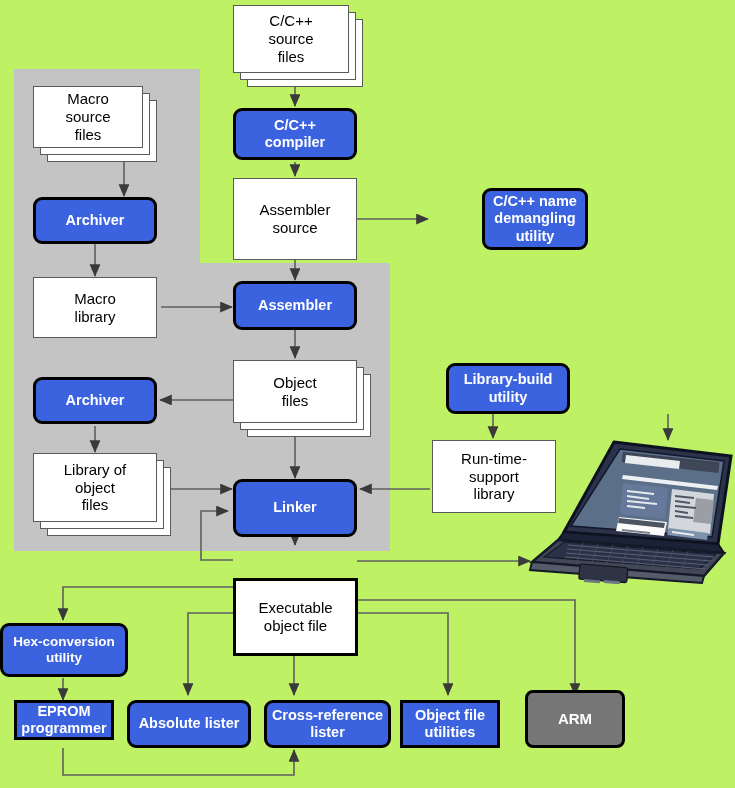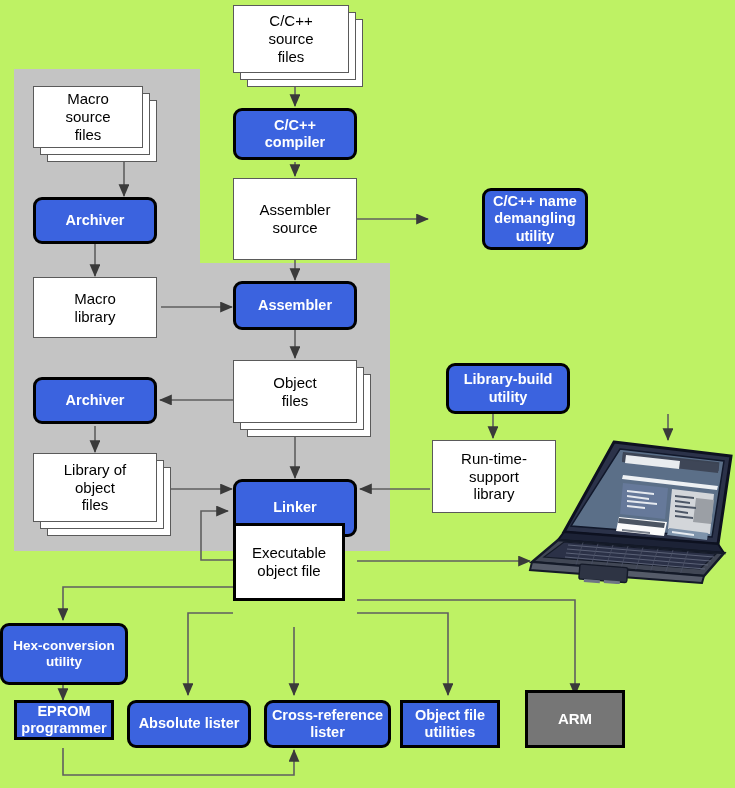--- a/index.html
+++ b/index.html
@@ -9,21 +9,21 @@
   .gray-band{position:absolute;background:#c4c4c4;}
   .node{position:absolute;box-sizing:border-box;display:flex;align-items:center;justify-content:center;text-align:center;line-height:1.18;}
   .tool{background:#3b63df;color:#ffffff;font-weight:bold;font-size:14.5px;border:3px solid #000000;border-radius:9px;}
   .tool.sq{border-radius:0;}
   .file{background:#ffffff;color:#000000;font-size:15px;border:1px solid #5a5a5a;}
   .file.thick{border:3px solid #000000;}
   .stackwrap{position:absolute;}
   .stackwrap .sh{position:absolute;background:#ffffff;border:1px solid #5a5a5a;box-sizing:border-box;}
   .stackwrap .front{position:absolute;left:0;top:0;background:#ffffff;border:1px solid #5a5a5a;box-sizing:border-box;
       display:flex;align-items:center;justify-content:center;text-align:center;font-size:15px;line-height:1.18;color:#000;}
-  .target{background:#767676;color:#ffffff;font-weight:bold;font-size:15px;border:3px solid #000000;border-radius:0;}
+  .target{background:#767676;color:#ffffff;font-weight:bold;font-size:15px;border:3px solid #000000;border-radius:8px;}
   #laptop{position:absolute;left:528px;top:418px;width:207px;height:166px;}
 </style>
 </head>
 <body>
 
 <div id="stage">
 
   <div class="gray-band" style="left:14px;top:69px;width:186px;height:482px;"></div>
   <div class="gray-band" style="left:14px;top:263px;width:376px;height:288px;"></div>
 
@@ -125,23 +125,23 @@
     <div class="front" style="width:124px;height:69px;">Library of<br>object<br>files</div>
   </div>
 
   <div class="node tool" style="left:233px;top:479px;width:124px;height:58px;">Linker</div>
 
   <div class="node tool" style="left:432px;top:363px;width:124px;height:51px;margin-left:14px;">Library-build<br>utility</div>
 
   <div class="node file" style="left:432px;top:440px;width:124px;height:73px;text-align:center;">Run-time-<br>support<br>library</div>
 
 
-  <div class="node file thick" style="left:233px;top:523px;width:112px;height:78px;">Executable<br>object file</div>
-
-  <div class="node tool" style="left:0px;top:623px;width:128px;height:62px;font-size:13.5px;">Hex-conversion<br>utility</div>
+  <div class="node file thick" style="left:233px;top:578px;width:125px;height:78px;">Executable<br>object file</div>
+
+  <div class="node tool" style="left:0px;top:623px;width:128px;height:54px;font-size:13.5px;">Hex-conversion<br>utility</div>
 
   <div class="node tool sq" style="left:14px;top:700px;width:100px;height:40px;">EPROM<br>programmer</div>
 
   <div class="node tool" style="left:264px;top:700px;width:127px;height:48px;">Cross-reference<br>lister</div>
 
   <div class="node tool" style="left:127px;top:700px;width:124px;height:48px;">Absolute lister</div>
 
   <div class="node tool sq" style="left:400px;top:700px;width:100px;height:48px;">Object file<br>utilities</div>
 
   <div class="node target" style="left:525px;top:690px;width:100px;height:58px;">ARM</div>

